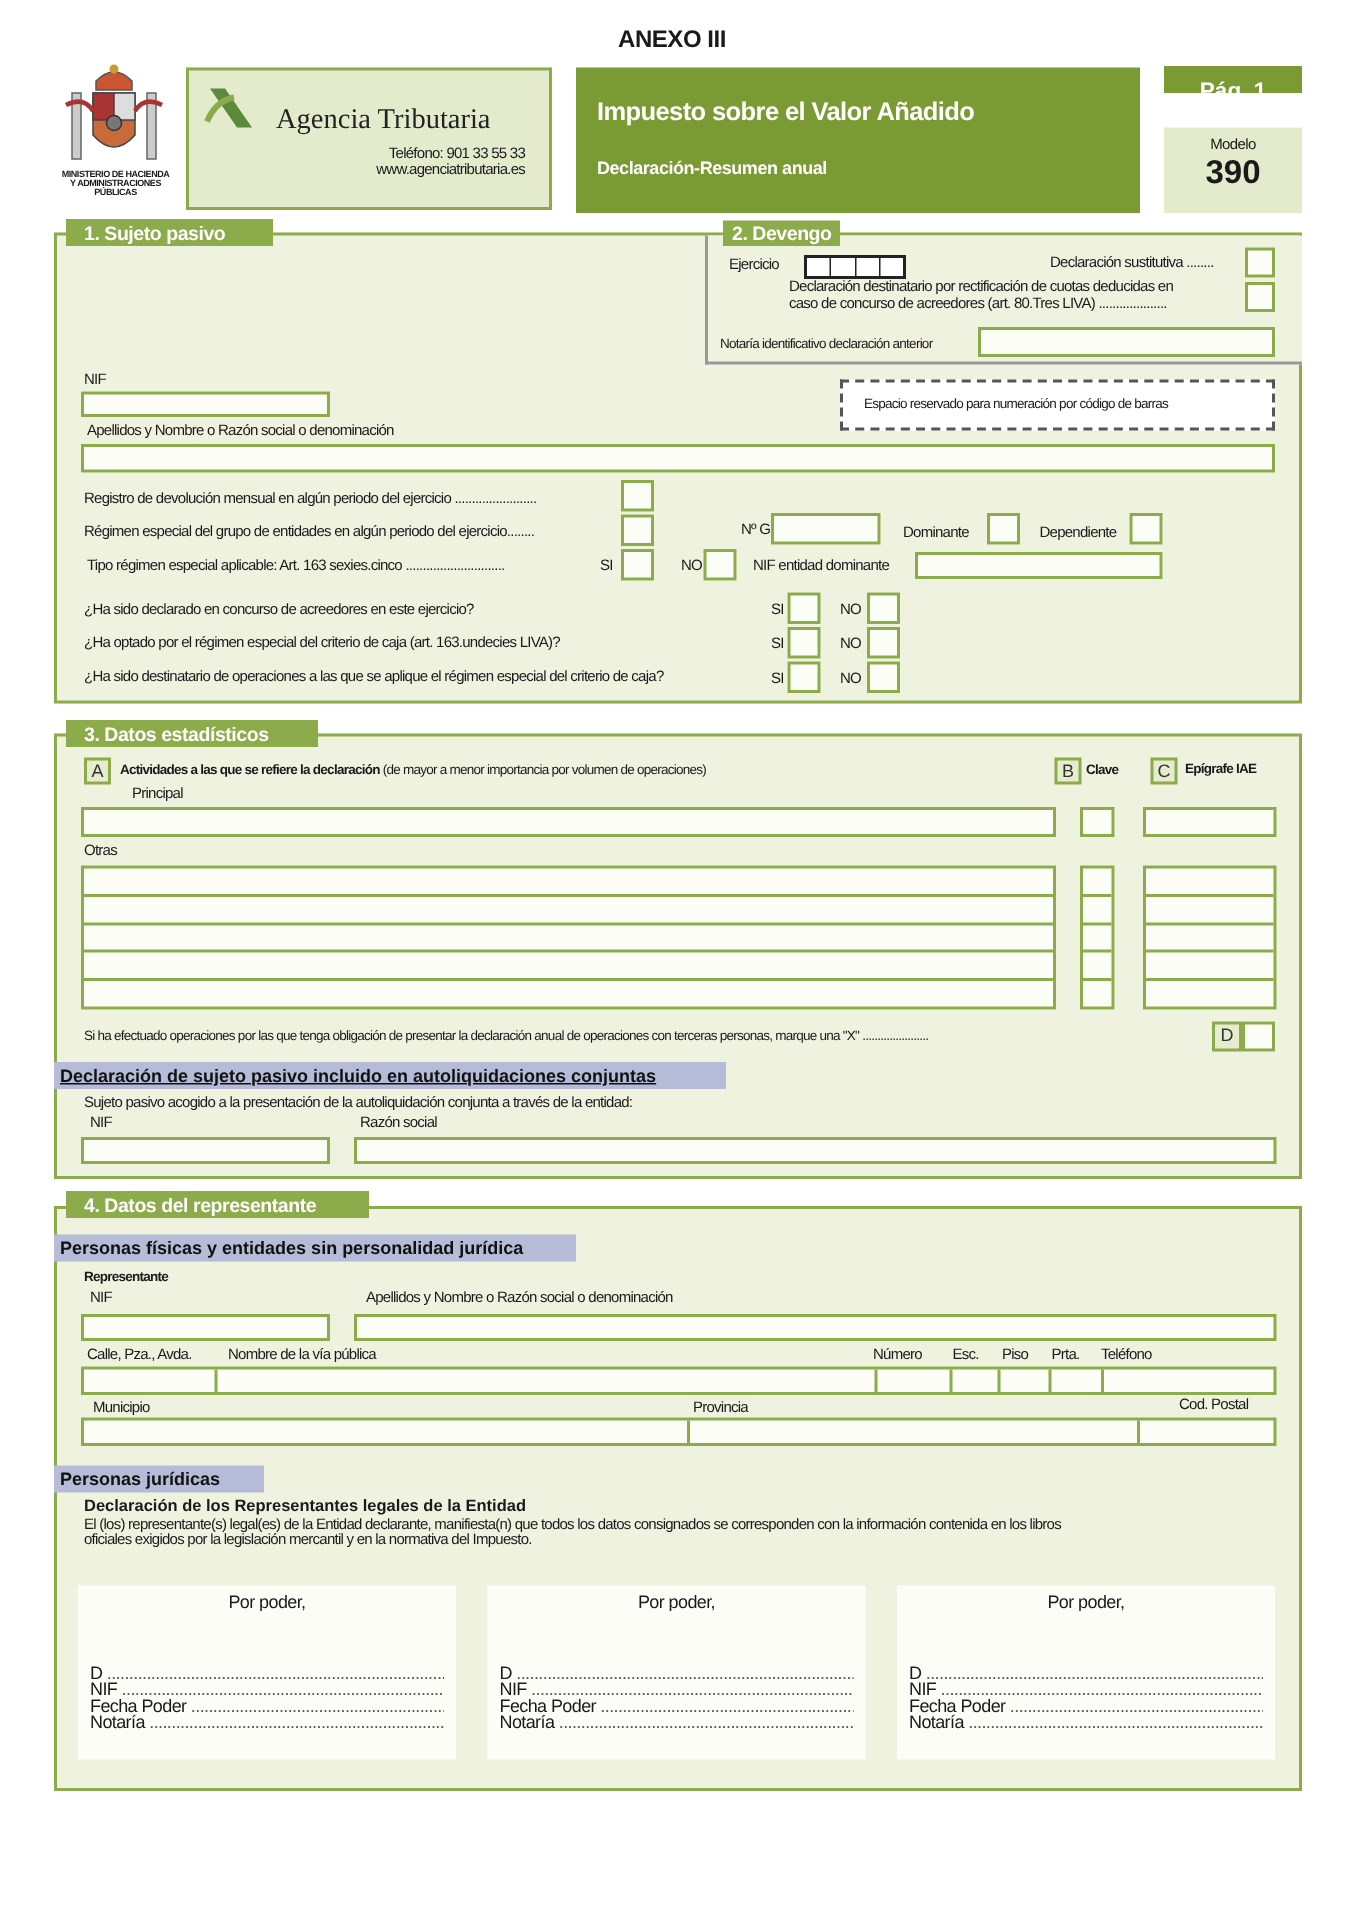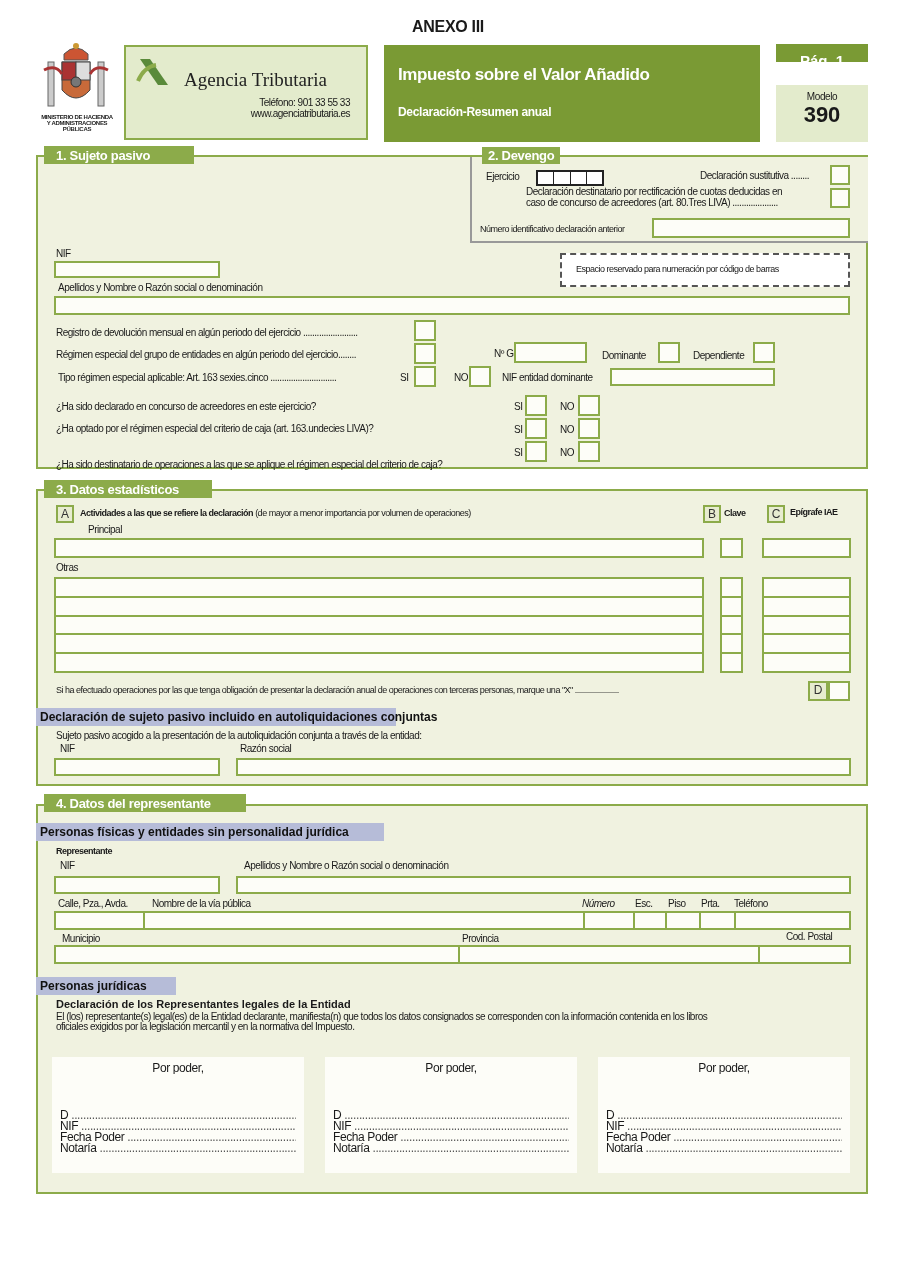--- a/index.html
+++ b/index.html
@@ -56,37 +56,37 @@
   <div class="abs" style="left:14px; top:60px; color:#fff; font-weight:bold; font-size:12px; letter-spacing:-0.3px;">Declaración-Resumen anual</div>
 </div>
 
 <div class="abs" style="left:776px; top:44px; width:92px; height:18px; background:#7a9a34; color:#fff; font-weight:bold; font-size:15px; text-align:center; line-height:33px;">Pág. 1</div>
 <div class="abs" style="left:776px; top:85px; width:92px; height:57px; background:#e3ebcc; text-align:center;">
   <div style="font-size:10px; margin-top:6px; letter-spacing:-0.4px;">Modelo</div>
   <div style="font-size:22px; font-weight:bold; line-height:26px;">390</div>
 </div>
 
 <div class="section" style="left:36px; top:155px; width:832px; height:314px;"></div>
-<div class="sec-tab" style="left:44px; top:146px; width:150px;">1. Sujeto pasivo</div>
+<div class="sec-tab" style="left:44px; top:146px; width:138px;">1. Sujeto pasivo</div>
 
 <div class="abs" style="left:470px; top:157px; width:398px; height:86px; background:#f0f2e0; border-left:2px solid #999; border-bottom:2px solid #999;"></div>
 <div class="sec-tab" style="left:482px; top:147px; padding:1px 6px;">2. Devengo</div>
 <div class="abs lbl" style="left:486px; top:171px;">Ejercicio</div>
 <div class="abs" style="left:536px; top:170px; width:68px; height:16px; border:2px solid #222; background:#fff; display:flex;">
   <div style="flex:1; border-right:1px solid #222;"></div>
     <div style="flex:1; border-right:1px solid #222;"></div>
     <div style="flex:1; border-right:1px solid #222;"></div>
     <div style="flex:1;"></div>
 </div>
 <div class="abs lbl" style="left:700px; top:170px;">Declaración sustitutiva ........</div>
 <div class="box" style="left:830px; top:165px; width:20px; height:20px;"></div>
 <div class="abs lbl" style="left:526px; top:187px; line-height:10px;">Declaración destinatario por rectificación de cuotas deducidas en</div>
 <div class="abs lbl" style="left:526px; top:198px; line-height:10px;">caso de concurso de acreedores (art. 80.Tres LIVA) ....................</div>
 <div class="box" style="left:830px; top:188px; width:20px; height:20px;"></div>
-<div class="abs lbl" style="left:480px; top:224px; font-size:9px;">Número identificativo declaración anterior</div>
+<div class="abs lbl" style="left:480px; top:224px; font-size:9px;">Notaría identificativo declaración anterior</div>
 <div class="box" style="left:652px; top:218px; width:198px; height:20px;"></div>
 
 <div class="dashed" style="left:560px; top:253px; width:290px; height:34px;">
   <div class="lbl" style="position:absolute; left:14px; top:9px; font-size:9px;">Espacio reservado para numeración por código de barras</div>
 </div>
 
 <div class="abs lbl" style="left:56px; top:248px;">NIF</div>
 <div class="box" style="left:54px; top:261px; width:166px; height:17px;"></div>
 <div class="abs lbl" style="left:58px; top:282px;">Apellidos y Nombre o Razón social o denominación</div>
 <div class="box" style="left:54px; top:296px; width:796px; height:19px;"></div>
@@ -115,21 +115,21 @@
 <div class="box" style="left:525px; top:395px; width:22px; height:21px;"></div>
 <div class="abs lbl" style="left:560px; top:401px;">NO</div>
 <div class="box" style="left:578px; top:395px; width:22px; height:21px;"></div>
 
 <div class="abs lbl" style="left:56px; top:423px;">¿Ha optado por el régimen especial del criterio de caja (art. 163.undecies LIVA)?</div>
 <div class="abs lbl" style="left:514px; top:424px;">SI</div>
 <div class="box" style="left:525px; top:418px; width:22px; height:21px;"></div>
 <div class="abs lbl" style="left:560px; top:424px;">NO</div>
 <div class="box" style="left:578px; top:418px; width:22px; height:21px;"></div>
 
-<div class="abs lbl" style="left:56px; top:446px;margin-top:13px;">¿Ha sido destinatario de operaciones a las que se aplique el régimen especial del criterio de caja?</div>
+<div class="abs lbl" style="left:56px; top:446px;">¿Ha sido destinatario de operaciones a las que se aplique el régimen especial del criterio de caja?</div>
 <div class="abs lbl" style="left:514px; top:447px;">SI</div>
 <div class="box" style="left:525px; top:441px; width:22px; height:21px;"></div>
 <div class="abs lbl" style="left:560px; top:447px;">NO</div>
 <div class="box" style="left:578px; top:441px; width:22px; height:21px;"></div>
 
 <div class="section" style="left:36px; top:489px; width:832px; height:297px;"></div>
 <div class="sec-tab" style="left:44px; top:480px; width:168px;">3. Datos estadísticos</div>
 
 <div class="badge" style="left:56px; top:505px;">A</div>
 <div class="abs lbl" style="left:80px; top:508px; font-size:9px;">
@@ -166,40 +166,40 @@
   <div style="flex:1; border-bottom:2px solid #8cab4a;"></div>
   <div style="flex:1; border-bottom:2px solid #8cab4a;"></div>
   <div style="flex:1; border-bottom:2px solid #8cab4a;"></div>
   <div style="flex:1;"></div>
 </div>
 
 <div class="abs lbl" style="left:56px; top:685px; font-size:9px;">Si ha efectuado operaciones por las que tenga obligación de presentar la declaración anual de operaciones con terceras personas, marque una "X" ......................</div>
 <div class="badge" style="left:808px; top:681px; width:20px; height:20px;">D</div>
 <div class="box" style="left:828px; top:681px; width:22px; height:20px;"></div>
 
-<div class="subhead" style="left:36px; top:708px; width:360px;">Declaración de sujeto pasivo incluido en autoliquidaciones conjuntas</div>
+<div class="subhead" style="left:36px; top:708px; width:448px;text-decoration:underline;">Declaración de sujeto pasivo incluido en autoliquidaciones conjuntas</div>
 <div class="abs lbl" style="left:56px; top:730px;">Sujeto pasivo acogido a la presentación de la autoliquidación conjunta a través de la entidad:</div>
 <div class="abs lbl" style="left:60px; top:743px;">NIF</div>
 <div class="abs lbl" style="left:240px; top:743px;">Razón social</div>
 <div class="box" style="left:54px; top:758px; width:166px; height:18px;"></div>
 <div class="box" style="left:236px; top:758px; width:615px; height:18px;"></div>
 
 <div class="section" style="left:36px; top:804px; width:832px; height:390px;"></div>
 <div class="sec-tab" style="left:44px; top:794px; width:202px;">4. Datos del representante</div>
 
 <div class="subhead" style="left:36px; top:823px; width:348px;">Personas físicas y entidades sin personalidad jurídica</div>
 <div class="abs lbl" style="left:56px; top:846px; font-weight:bold; font-size:9px;">Representante</div>
 <div class="abs lbl" style="left:60px; top:860px;">NIF</div>
 <div class="abs lbl" style="left:244px; top:860px;">Apellidos y Nombre o Razón social o denominación</div>
 <div class="box" style="left:54px; top:876px; width:166px; height:18px;"></div>
 <div class="box" style="left:236px; top:876px; width:615px; height:18px;"></div>
 
 <div class="abs lbl" style="left:58px; top:898px;">Calle, Pza., Avda.</div>
 <div class="abs lbl" style="left:152px; top:898px;">Nombre de la vía pública</div>
-<div class="abs lbl" style="left:582px; top:898px;font-style:italic;">Número</div>
+<div class="abs lbl" style="left:582px; top:898px;">Número</div>
 <div class="abs lbl" style="left:635px; top:898px;">Esc.</div>
 <div class="abs lbl" style="left:668px; top:898px;">Piso</div>
 <div class="abs lbl" style="left:701px; top:898px;">Prta.</div>
 <div class="abs lbl" style="left:734px; top:898px;">Teléfono</div>
 <div class="abs" style="left:54px; top:911px; width:797px; height:19px; border:2px solid #8cab4a; background:#fdfdf8; display:flex;">
   <div style="width:89px; border-right:2px solid #8cab4a;"></div>
   <div style="width:440px; border-right:2px solid #8cab4a;"></div>
   <div style="width:50px; border-right:2px solid #8cab4a;"></div>
   <div style="width:32px; border-right:2px solid #8cab4a;"></div>
   <div style="width:34px; border-right:2px solid #8cab4a;"></div>

